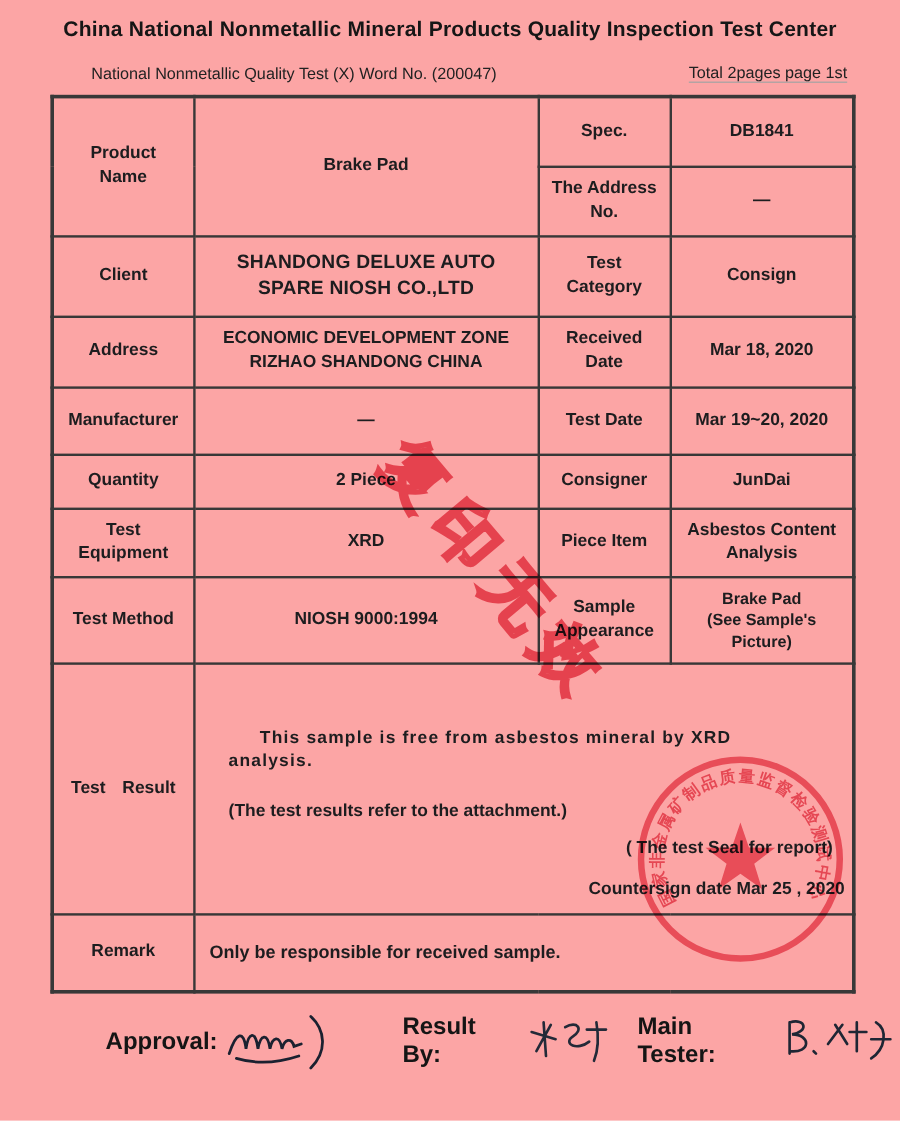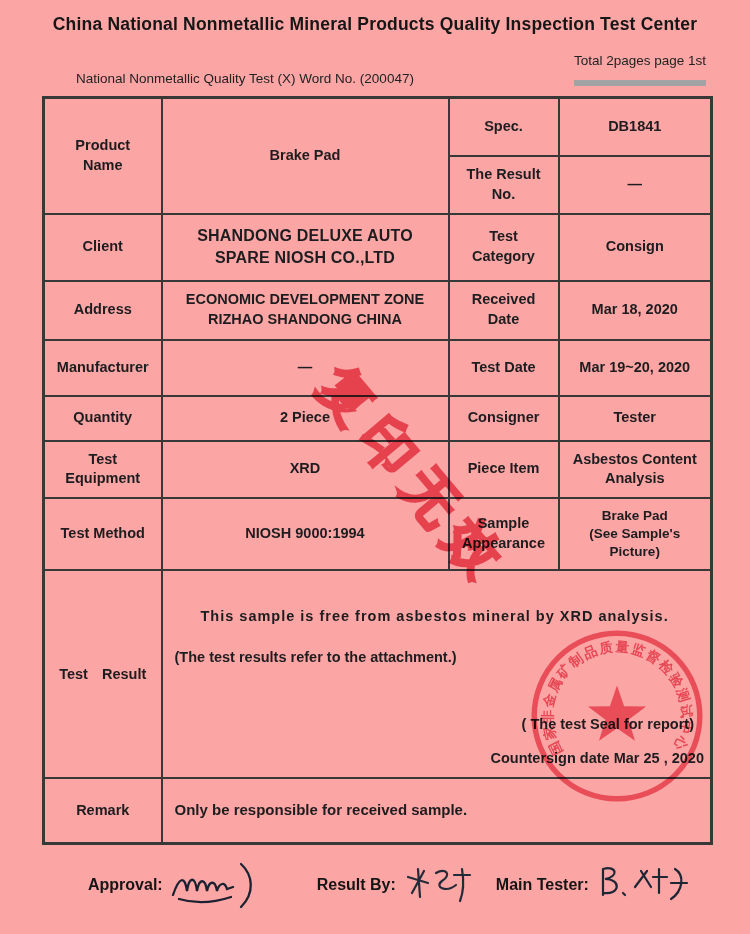--- a/index.html
+++ b/index.html
@@ -14,43 +14,43 @@
     letter-spacing:.2px; color:#161616;
   }
   .subtitle {
     margin-top:15px; text-align:center; font-size:19px; font-weight:bold;
     word-spacing:14px; color:#161616;
   }
   .docrow {
     margin-top:18px; display:flex; justify-content:space-between;
     padding:0 44px 0 76px; font-size:13.5px; font-weight:normal; color:#222;align-items:flex-end;
   }
-  .pageinfo { border-bottom:6px solid #a3a3a3; padding-bottom:12px;margin-left:18px; }
+  .pageinfo { border-bottom:1px solid #a3a3a3; padding-bottom:0;margin-left:18px; }
   
   table.report {
     margin:10px 0 0 42px; width:668px; border-collapse:collapse;
     border:3px solid #383838; table-layout:fixed;
   }
   td {
     border:2px solid #383838; text-align:center; vertical-align:middle;
     font-weight:bold; font-size:14.5px; color:#1d1d1f;
     white-space:pre-line; padding:8px 6px; line-height:1.35;
   }
   .client-value { font-size:16px; letter-spacing:.2px; }
   .wide-label { word-spacing:10px; }
-  .result-cell { position:relative; text-align:left; vertical-align:top; padding:0; }
+  .result-cell { position:relative; text-align:left; vertical-align:top; padding:16px; }
   .result-line1 { padding:16px 12px 0 12px; text-indent:26px; letter-spacing:1px; }
   .result-line2 { padding:2px 12px 0 12px; }
   .seal-note { position:absolute; right:16px; top:144px; }
   .countersign { position:absolute; right:6px; top:178px; }
   .remark-value { text-align:left; padding-left:12px; font-size:15px;margin-top:16px; }
   
   .footer {
     display:flex; align-items:center; margin:16px 0 0 88px;
-    font-size:16px; font-weight:bold; color:#151515;
+    font-size:20px; font-weight:bold; color:#151515;
   }
   .footer .lbl { margin-right:6px; }
   .sig { display:inline-block; }
   .sig svg { display:block; } .gap2 { margin-right:18px; }
   
   .copy-stamp {
     position:absolute; left:356px; top:352px;
     font-size:54px; font-weight:bold; letter-spacing:12px;
     transform:rotate(50deg); transform-origin:0 0;
     color:transparent; -webkit-text-stroke:2.5px rgba(226,62,86,.8);
@@ -82,21 +82,21 @@
     </colgroup>
     <tbody>
         <tr style="height:58px">
       <td rowspan="2">Product
 Name</td>
       <td rowspan="2">Brake Pad</td>
       <td>Spec.</td>
       <td>DB1841</td>
     </tr>
     <tr style="height:58px">
-      <td>The Result
+      <td>The Address
 No.</td>
       <td>—</td>
     </tr>
     <tr style="height:67px">
       <td>Client</td>
       <td class="client-value">SHANDONG DELUXE AUTO
 SPARE NIOSH CO.,LTD</td>
       <td>Test
 Category</td>
       <td>Consign</td>
@@ -112,21 +112,21 @@
     <tr style="height:56px">
       <td>Manufacturer</td>
       <td>—</td>
       <td>Test Date</td>
       <td>Mar 19~20, 2020</td>
     </tr>
     <tr style="height:45px">
       <td>Quantity</td>
       <td>2 Piece</td>
       <td>Consigner</td>
-      <td>Tester</td>
+      <td>JunDai</td>
     </tr>
     <tr style="height:57px">
       <td>Test
 Equipment</td>
       <td>XRD</td>
       <td>Piece Item</td>
       <td>Asbestos Content
 Analysis</td>
     </tr>
     <tr style="height:50px">

